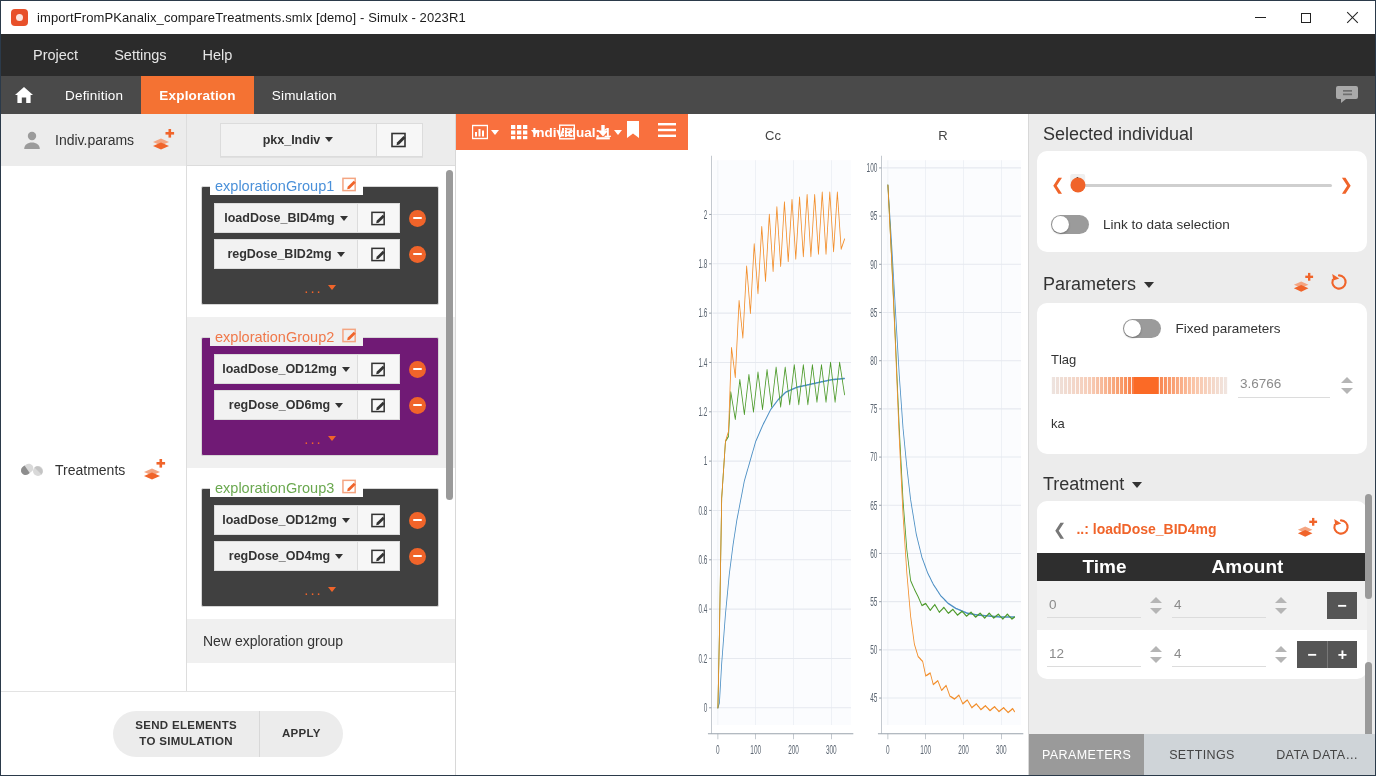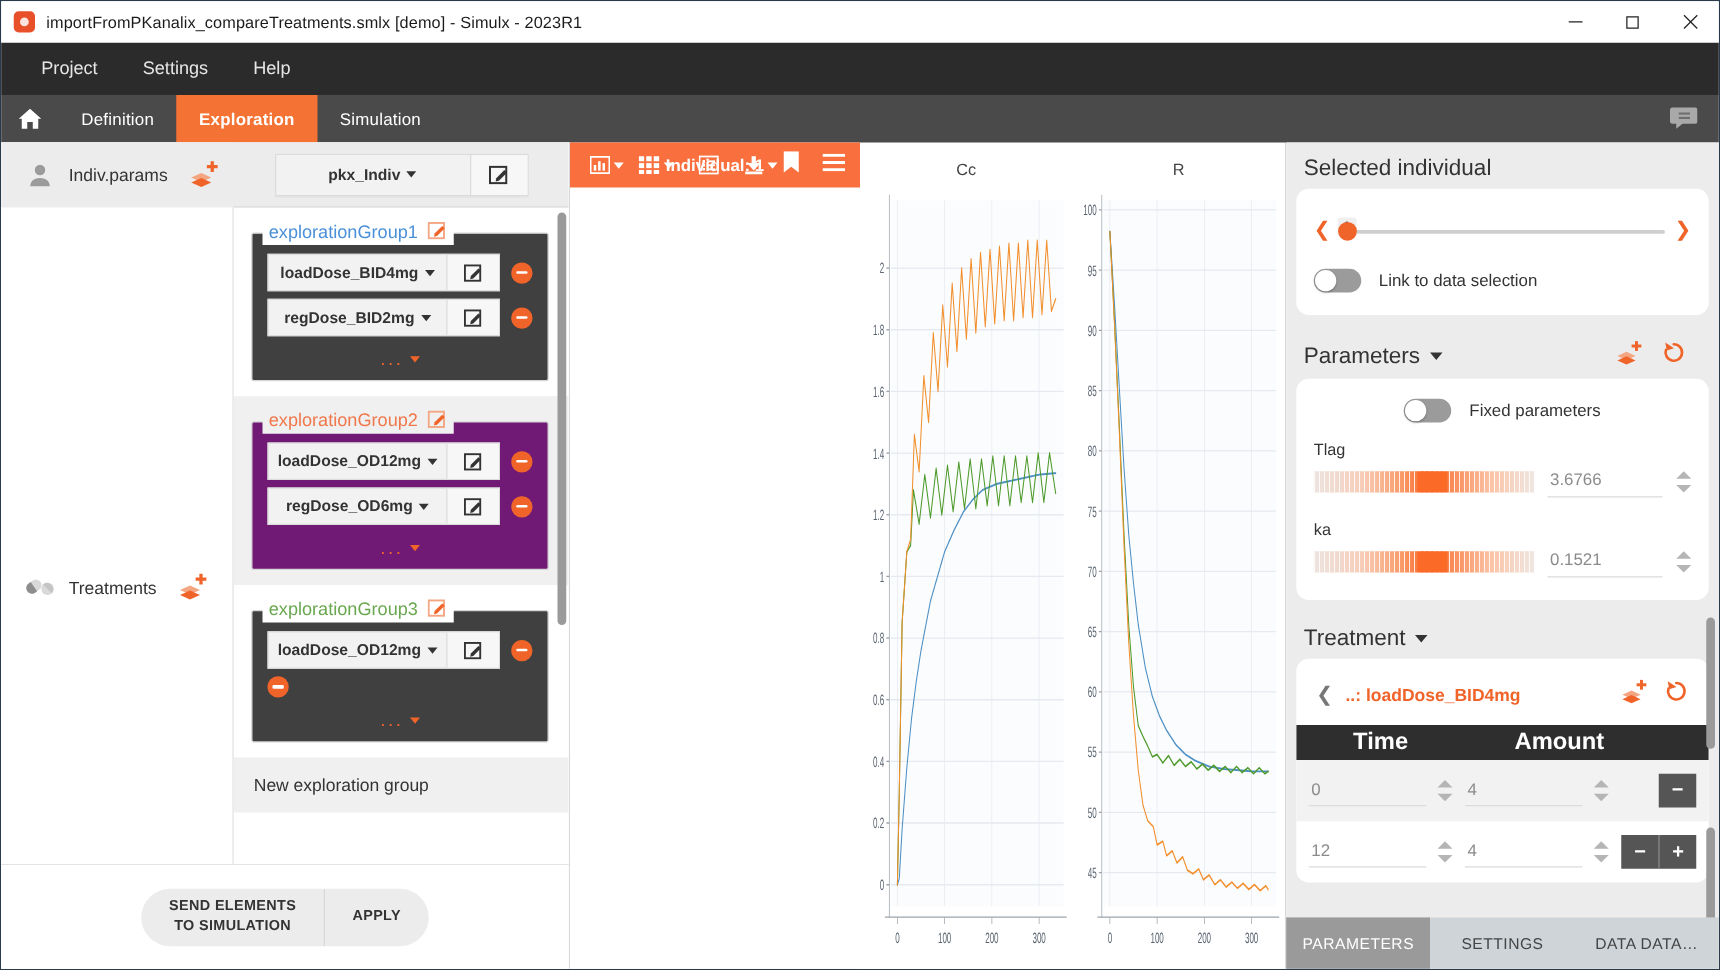--- a/index.html
+++ b/index.html
@@ -532,20 +532,32 @@
                     <div class="editbtn">
                       <svg width="16" height="16" viewBox="0 0 17 17">
                           <rect x="1" y="2.5" width="13" height="13" fill="none" stroke="#333" stroke-width="1.6"></rect>
                           <path d="M6 11.5 L12.5 5 L14.6 7.1 L8.1 13.6 L5.5 14.2 Z" fill="#333"></path>
                         </svg>
                     </div>
                   </div>
                   <span class="minus-ico"></span>
                 </div>
                 <div class="trtrow">
+                  <div class="trtsel">
+                    <div class="lbl">
+                        <span>regDose_OD4mg</span>
+                        <span class="caret"></span>
+                      </div>
+                    <div class="editbtn">
+                      <svg width="16" height="16" viewBox="0 0 17 17">
+                          <rect x="1" y="2.5" width="13" height="13" fill="none" stroke="#333" stroke-width="1.6"></rect>
+                          <path d="M6 11.5 L12.5 5 L14.6 7.1 L8.1 13.6 L5.5 14.2 Z" fill="#333"></path>
+                        </svg>
+                    </div>
+                  </div>
                   <span class="minus-ico"></span>
                 </div>
                 <div class="dots">
                   <span>...</span>
                   <span class="caret org"></span>
                 </div>
               </div>
             </div>
 
             <div class="newgroup">New exploration group</div>
@@ -807,32 +819,20 @@
                   <div class="pnum">3.6766</div>
                 </div>
               <div class="spin">
                 <span class="up"></span>
                 <span class="dn"></span>
               </div>
             </div>
           </div>
           <div class="paramrow" style="padding-top:12px">
             <div class="paramname">ka</div>
-            <div class="paramctl">
-              <div class="pslider">
-                  <div class="knob"></div>
-                </div>
-              <div class="pnumwrap">
-                  <div class="pnum">0.1521</div>
-                </div>
-              <div class="spin">
-                <span class="up"></span>
-                <span class="dn"></span>
-              </div>
-            </div>
           </div>
         </div>
         <div class="rscroll" style="top:380px;height:105px;"></div>
 
         <div class="sect-title">
           <span>Treatment</span>
           <span class="caret" style="border-top-width:6px;border-left-width:5px;border-right-width:5px;"></span>
         </div>
         <div class="card" style="padding-bottom:0;overflow:hidden">
           <div class="trt-head">

